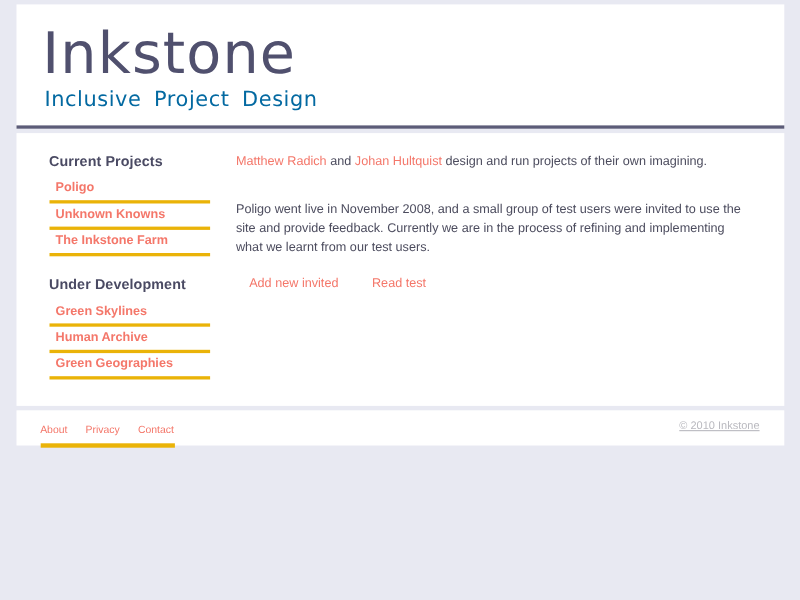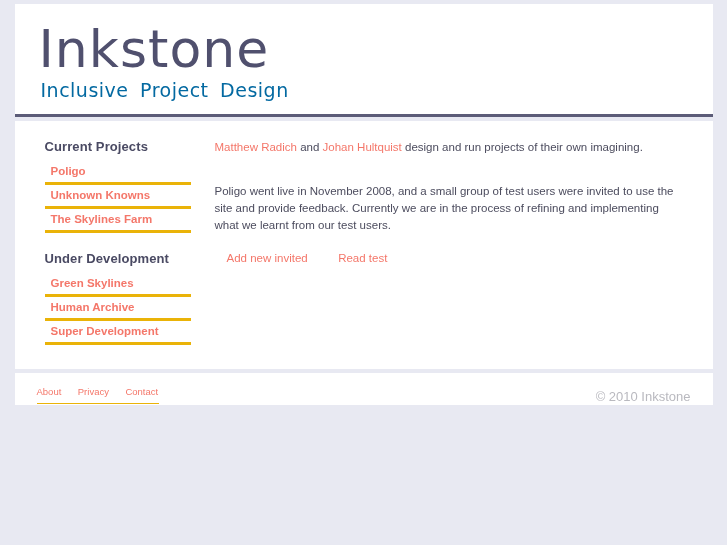--- a/index.html
+++ b/index.html
@@ -158,39 +158,40 @@
     height: 32px;
     display: flex;
     align-items: flex-start;
     padding: 8px 0 0 0;
     position: relative;
   }
   .footer-links {
     list-style: none;
     margin: 0 0 0 22px;
     padding: 0 0 4px 0;
-    border-bottom: 1px solid #eab308;
+    border-bottom: 4px solid #eab308;
     width: 122px;
   }
   .footer-links li {
     display: inline-block;
     margin-right: 12px;
   }
   .footer-links li:last-child { margin-right: 0; }
   .footer-links a {
     font-size: 9.5px;
     color: #f4776a;
     text-decoration: none;
   }
   .copyright {
     position: absolute;
     right: 22px;
-    top: 16px;
-    font-size: 13px;
+    top: 9px;
+    font-size: 10px;
     color: #b9b9bf;
+    text-decoration: underline;
   }
 </style>
 </head>
 <body>
 
 <div class="page">
 
   <div class="card header-card">
     <div class="header-inner">
       <div class="logo-word">Inkstone</div>
@@ -205,34 +206,34 @@
 
       <div class="sidebar-heading">Current Projects</div>
       <ul class="sidebar-list">
         <li>
           <a href="#" class="sidebar-link">Poligo</a>
         </li>
         <li>
           <a href="#" class="sidebar-link">Unknown Knowns</a>
         </li>
         <li>
-          <a href="#" class="sidebar-link">The Skylines Farm</a>
+          <a href="#" class="sidebar-link">The Inkstone Farm</a>
         </li>
       </ul>
 
       <div class="sidebar-heading second">Under Development</div>
       <ul class="sidebar-list">
         <li>
           <a href="#" class="sidebar-link">Green Skylines</a>
         </li>
         <li>
           <a href="#" class="sidebar-link">Human Archive</a>
         </li>
         <li>
-          <a href="#" class="sidebar-link">Super Development</a>
+          <a href="#" class="sidebar-link">Green Geographies</a>
         </li>
       </ul>
 
     </div>
 
     <div class="main">
 
       <p class="intro"><a href="#">Matthew Radich</a><span> and </span><a href="#">Johan Hultquist</a><span> design and run projects of their own imagining.</span></p>
 
 

